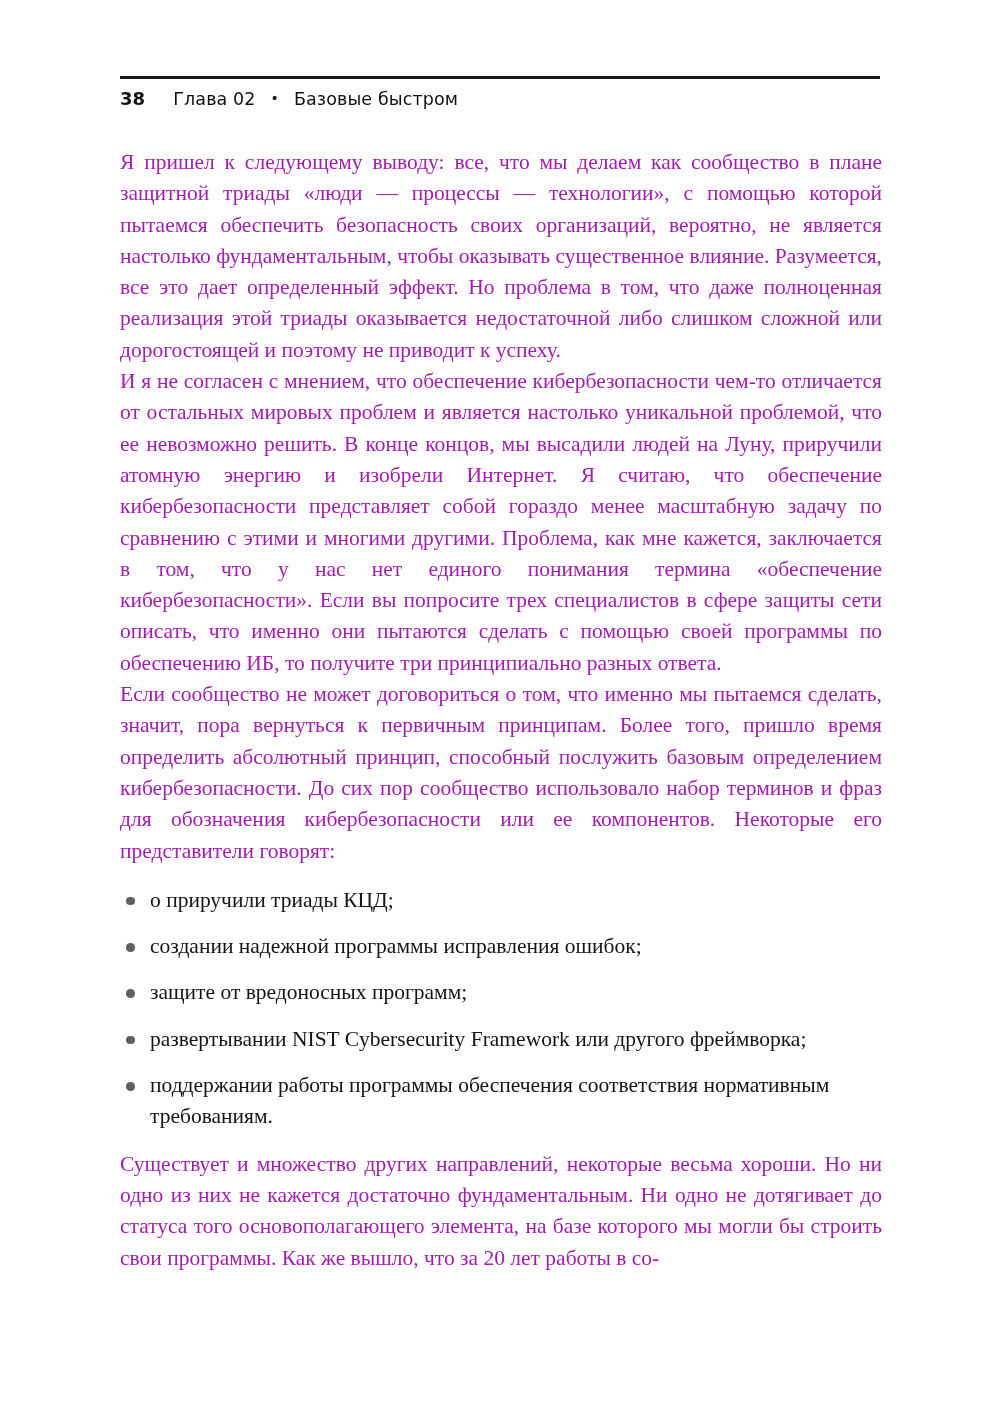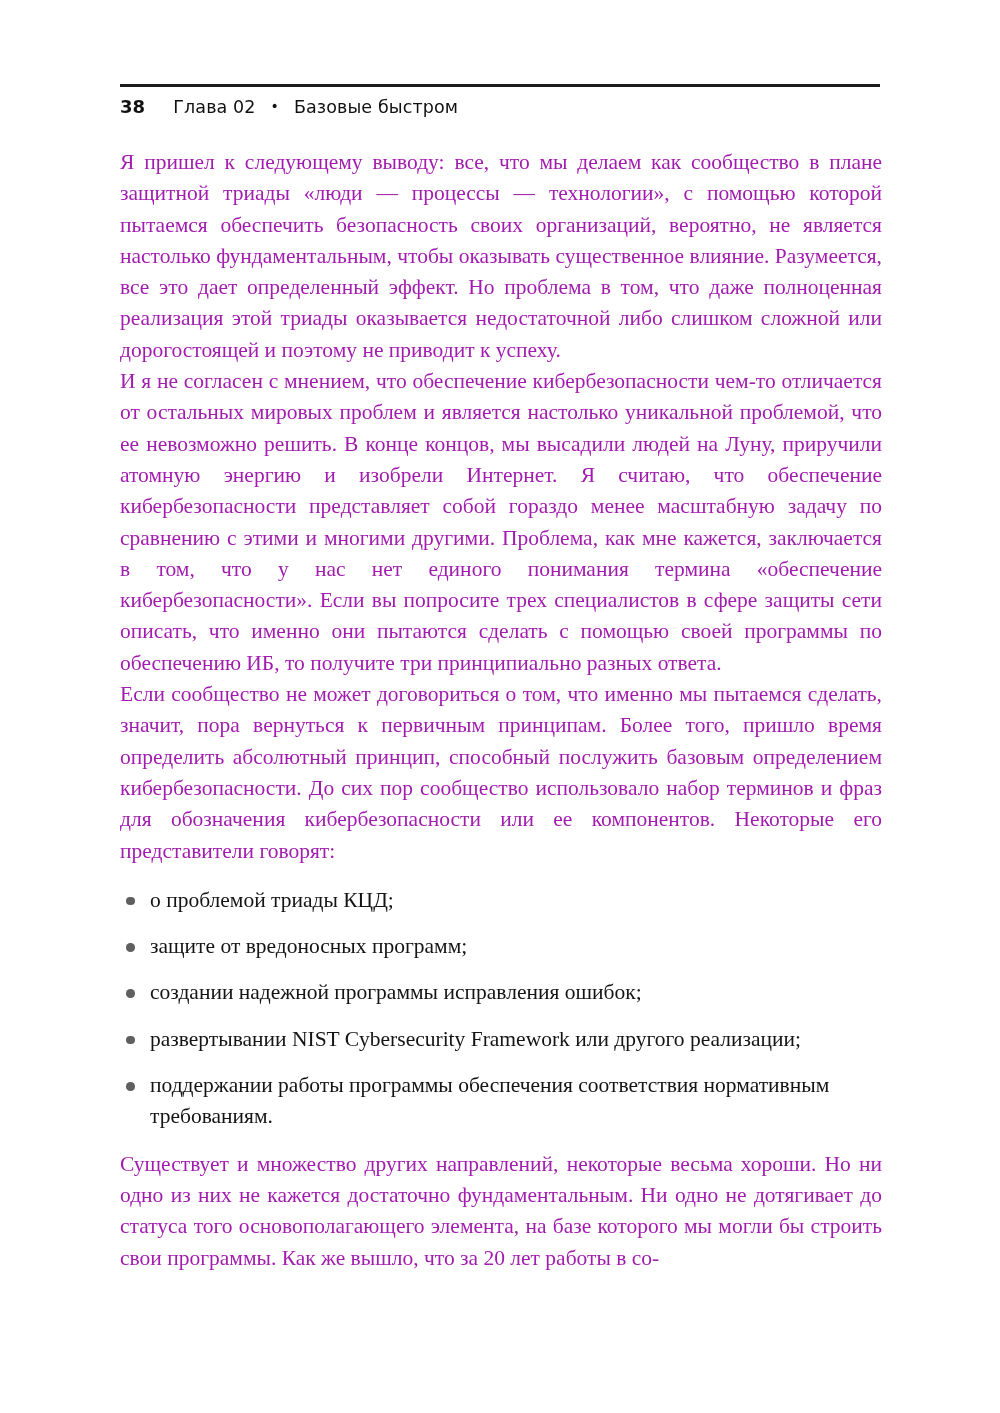--- a/index.html
+++ b/index.html
@@ -15,21 +15,21 @@
     height: 1413px;
     background: #ffffff;
     overflow: hidden;
     box-sizing: border-box;
   }
 
   
   .running-head {
     position: absolute;
     left: 120px;
-    top: 84px;
+    top: 76px;
     width: 760px;
   }
 
   .head-rule {
     width: 100%;
     height: 2.5px;
     background: #1a1a1a;
   }
 
   .head-line {
@@ -139,33 +139,33 @@
 
   <div class="text-block">
 
     <p class="para">Я пришел к следующему выводу: все, что мы делаем как сообщество в плане защитной триады «люди — процессы — технологии», с помощью которой пытаемся обеспечить безопасность своих организаций, вероятно, не является настолько фундаментальным, чтобы оказывать существенное влияние. Разумеется, все это дает определенный эффект. Но проблема в том, что даже полноценная реализация этой триады оказывается недостаточной либо слишком сложной или дорогостоящей и поэтому не приводит к успеху.</p>
     <p class="para">И я не согласен с мнением, что обеспечение кибербезопасности чем-то отличается от остальных мировых проблем и является настолько уникальной проблемой, что ее невозможно решить. В конце концов, мы высадили людей на Луну, приручили атомную энергию и изобрели Интернет. Я считаю, что обеспечение кибербезопасности представляет собой гораздо менее масштабную задачу по сравнению с этими и многими другими. Проблема, как мне кажется, заключается в том, что у нас нет единого понимания термина «обеспечение кибербезопасности». Если вы попросите трех специалистов в сфере защиты сети описать, что именно они пытаются сделать с помощью своей программы по обеспечению ИБ, то получите три принципиально разных ответа.</p>
     <p class="para">Если сообщество не может договориться о том, что именно мы пытаемся сделать, значит, пора вернуться к первичным принципам. Более того, пришло время определить абсолютный принцип, способный послужить базовым определением кибербезопасности. До сих пор сообщество использовало набор терминов и фраз для обозначения кибербезопасности или ее компонентов. Некоторые его представители говорят:</p>
 
     <ul class="bullets list-wrap">
       <li>
         <span class="marker"></span>
-        <span>о проблемой триады КЦД;</span>
+        <span>о приручили триады КЦД;</span>
+      </li>
+      <li>
+        <span class="marker"></span>
+        <span>создании надежной программы исправления ошибок;</span>
       </li>
       <li>
         <span class="marker"></span>
         <span>защите от вредоносных программ;</span>
       </li>
       <li>
         <span class="marker"></span>
-        <span>создании надежной программы исправления ошибок;</span>
-      </li>
-      <li>
-        <span class="marker"></span>
-        <span>развертывании NIST Cybersecurity Framework или другого реализации;</span>
+        <span>развертывании NIST Cybersecurity Framework или другого фреймворка;</span>
       </li>
       <li>
         <span class="marker"></span>
         <span>поддержании работы программы обеспечения соответствия нормативным требованиям.</span>
       </li>
     </ul>
 
     <p class="para after-list">Существует и множество других направлений, некоторые весьма хороши. Но ни одно из них не кажется достаточно фундаментальным. Ни одно не дотягивает до статуса того основополагающего элемента, на базе которого мы могли бы строить свои программы. Как же вышло, что за 20 лет работы в со-</p>
 
   </div>

